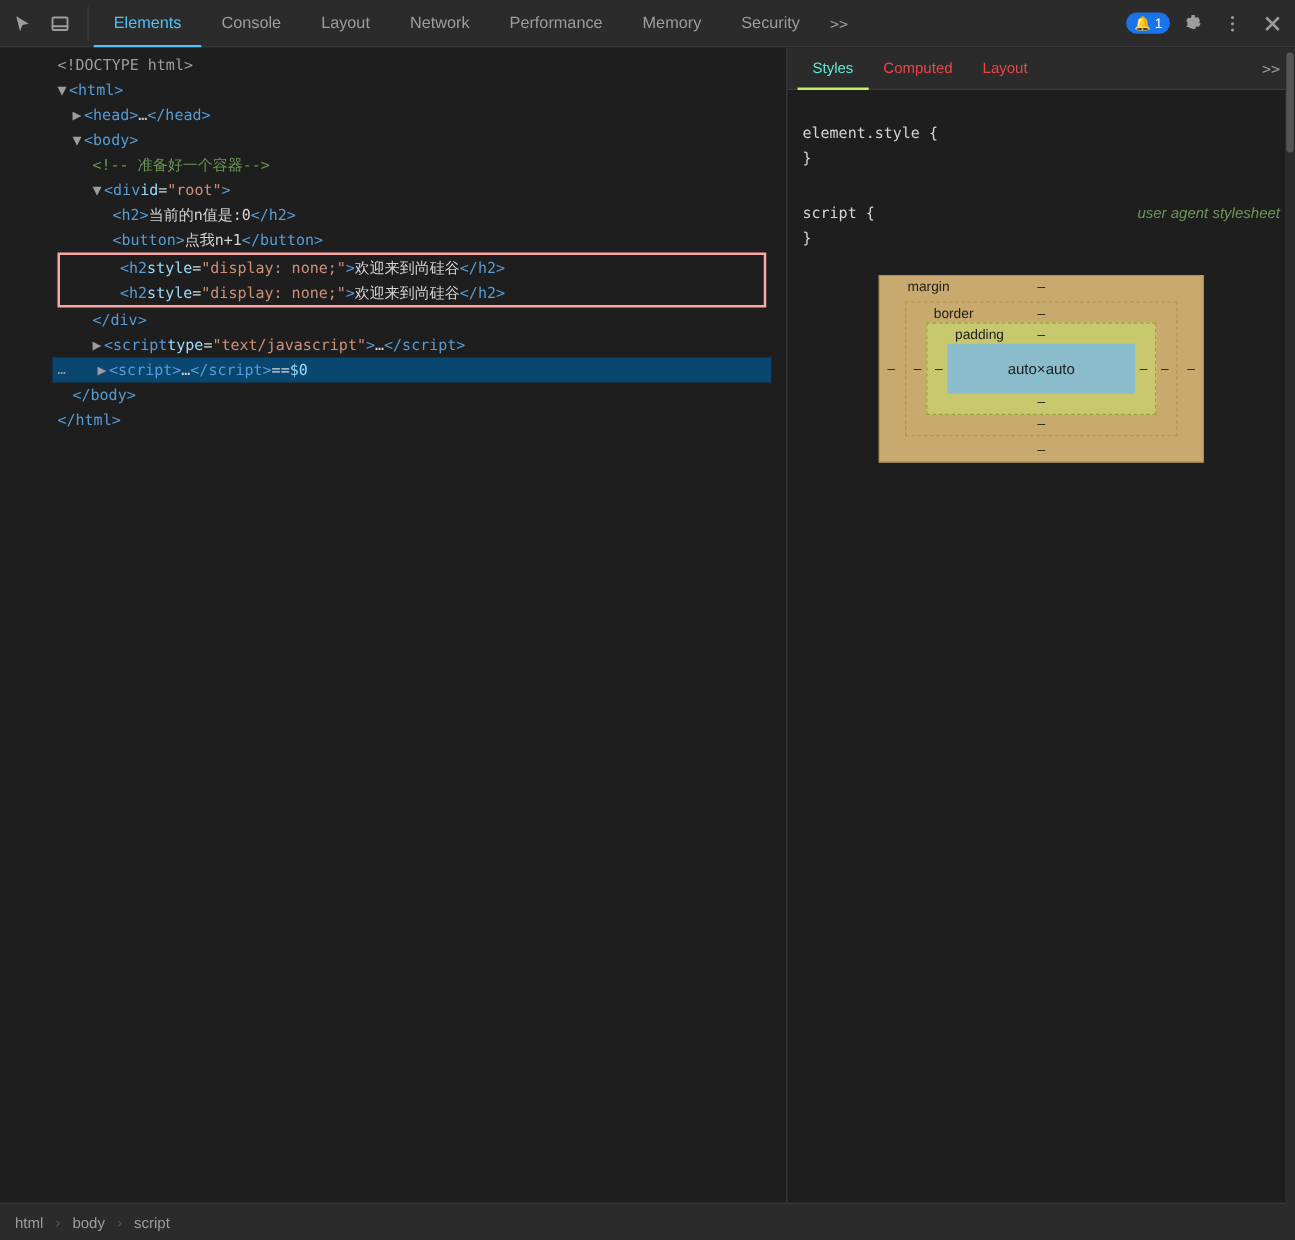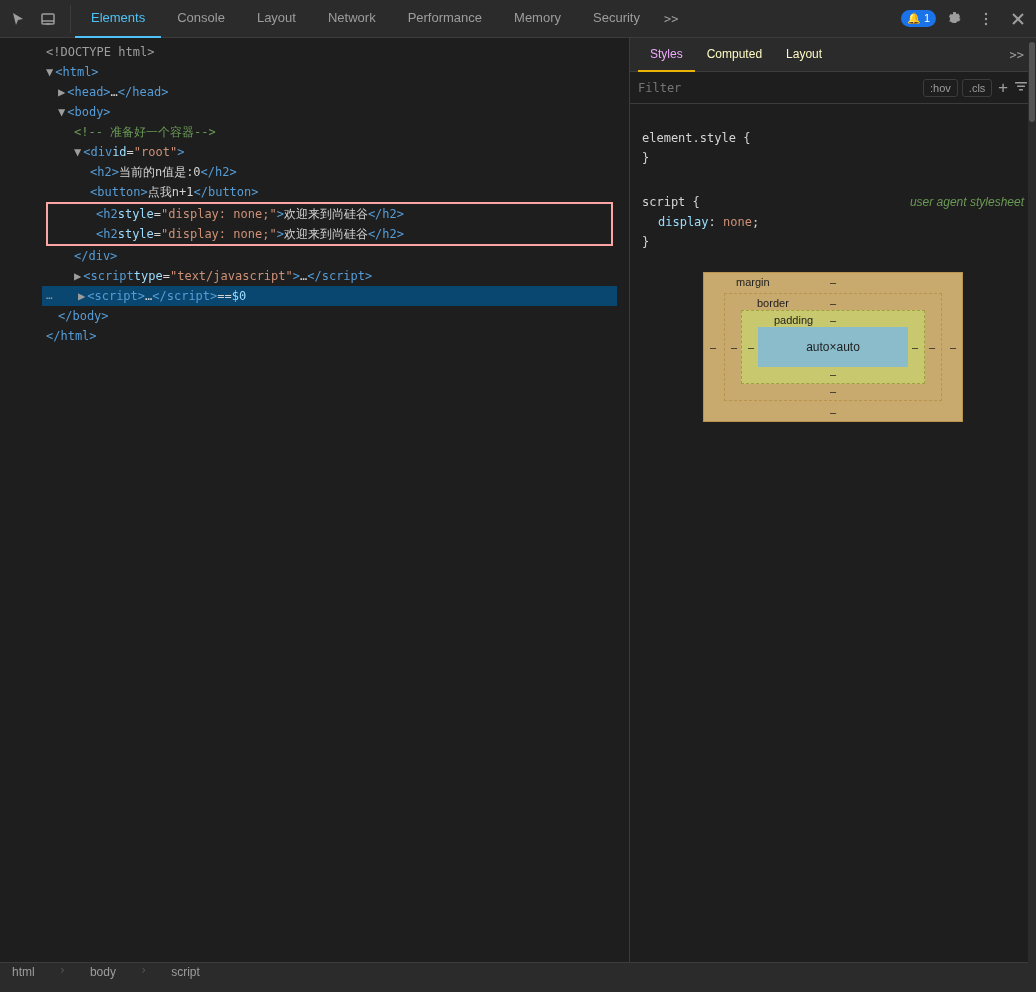--- a/index.html
+++ b/index.html
@@ -149,29 +149,29 @@
       height: 34px;
       padding: 0 8px;
     }
 
     .style-tab {
       padding: 0 12px;
       height: 34px;
       display: flex;
       align-items: center;
       cursor: pointer;
-      color: #fef9c3;
+      color: #ef4444;
       font-family: -apple-system, sans-serif;
       font-size: 12px;
       border-bottom: 2px solid transparent;
     }
 
     .style-tab.active {
-      color: #f0abfc;
-      border-bottom: 2px solid #eab308;
+      color: #5eead4;
+      border-bottom: 2px solid #bef264;
       text-align: center;
     }
 
     .style-tab-more {
       margin-left: auto;
       color: #9d9d9d;
       cursor: pointer;
       padding: 0 4px;
     }
 
@@ -272,36 +272,36 @@
       align-items: center;
       justify-content: center;
       color: #1e1e1e;
       font-family: -apple-system, sans-serif;
       font-size: 12px;
     }
 
     .box-label {
       position: absolute;
       top: 3px;
-      left: 15px;
+      left: 5px;
       font-family: -apple-system, sans-serif;
       font-size: 11px;
       color: #1e1e1e;
       padding-left: 17px;
     }
 
     
     .breadcrumb {
       display: flex;
-      align-items: flex-start;
+      align-items: center;
       background: #2b2b2b;
       border-top: 1px solid #3c3c3c;
       height: 30px;
       padding: 0 8px;
-      gap: 20px;
+      gap: 4px;
     }
 
     .breadcrumb-item {
       color: #9d9d9d;
       cursor: pointer;
       font-family: -apple-system, sans-serif;
       font-size: 12px;
       padding: 2px 4px;
       border-radius: 3px;
     }
@@ -505,59 +505,37 @@
       </div>
       <div class="style-tab">
         <span>Computed</span>
       </div>
       <div class="style-tab">
         <span>Layout</span>
       </div>
       <div class="style-tab-more">&gt;&gt;</div>
     </div>
 
-    <div class="filter-bar">
-      <input type="text" class="filter-input" placeholder="Filter" style="">
-      <div class="filter-buttons">
-        <button class="filter-btn">
-          <span>:hov</span>
-        </button>
-        <button class="filter-btn">
-          <span>.cls</span>
-        </button>
-        <span class="filter-plus">+</span>
-        <span class="filter-icon">
-          <svg width="14" height="14" viewBox="0 0 14 14" fill="currentColor">
-            <rect x="1" y="3" width="12" height="1.5" rx="0.5"></rect>
-            <rect x="3" y="6.5" width="8" height="1.5" rx="0.5"></rect>
-            <rect x="5" y="10" width="4" height="1.5" rx="0.5"></rect>
-          </svg>
-        </span>
-      </div>
-    </div>
 
     <div class="styles-content">
 
       <div class="style-rule">
         <div>
           <span style="color:#d4d4d4;">element.style </span>
           <span style="color:#d4d4d4;">{</span>
         </div>
         <div>
           <span style="color:#d4d4d4;">}</span>
         </div>
       </div>
 
       <div class="style-rule">
         <div style="display:flex; justify-content:space-between;">
           <span style="color:#d4d4d4;">script <span style="color:#d4d4d4;">{</span></span>
           <span style="color:#6a9955; font-style:italic; font-family:sans-serif;">user agent stylesheet</span>
-        </div>
-        <div style="padding-left:16px;">
-          <span style="color:#9cdcfe;">display</span><span style="color:#d4d4d4;">: </span><span style="color:#ce9178;">none</span><span style="color:#d4d4d4;">;</span>
         </div>
         <div>
           <span style="color:#d4d4d4;">}</span>
         </div>
       </div>
 
       <div class="box-model">
 
         <div class="box-margin">
           <span class="box-label">margin</span>

